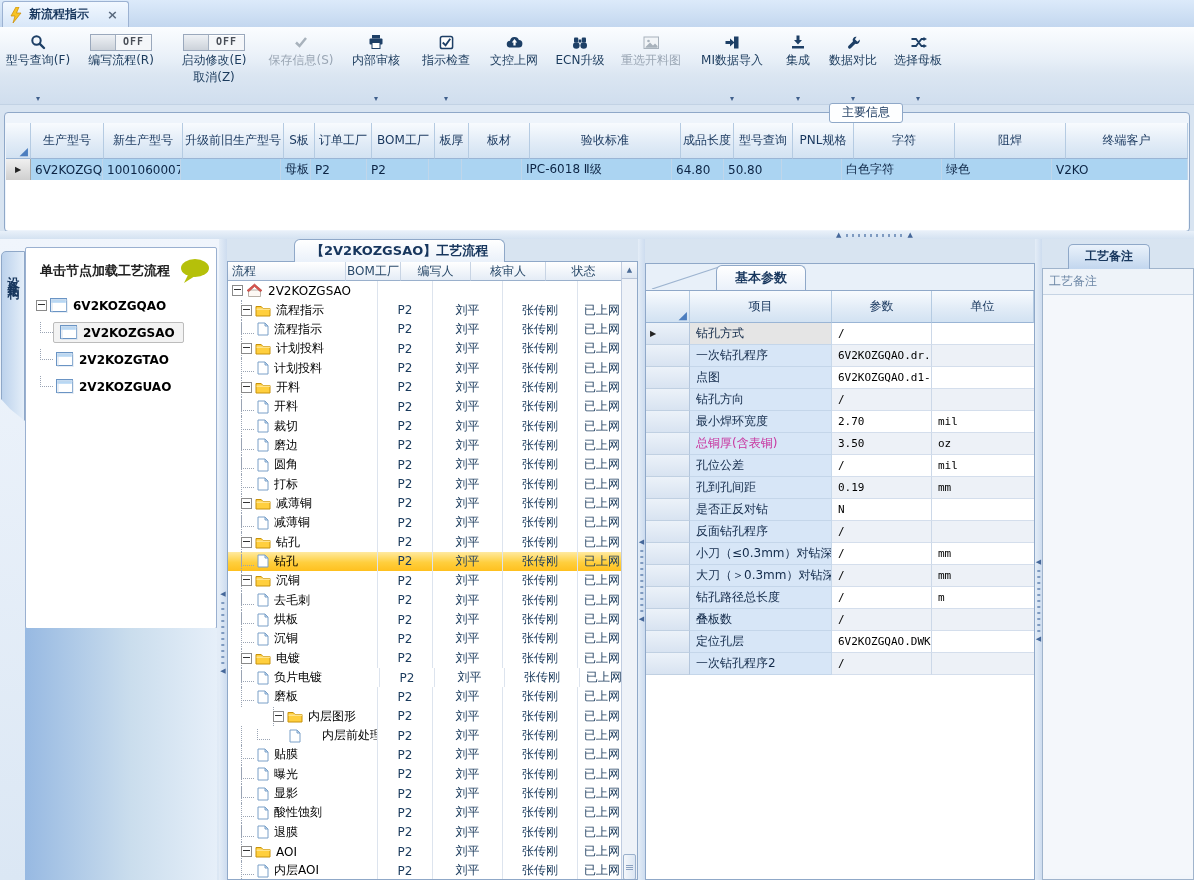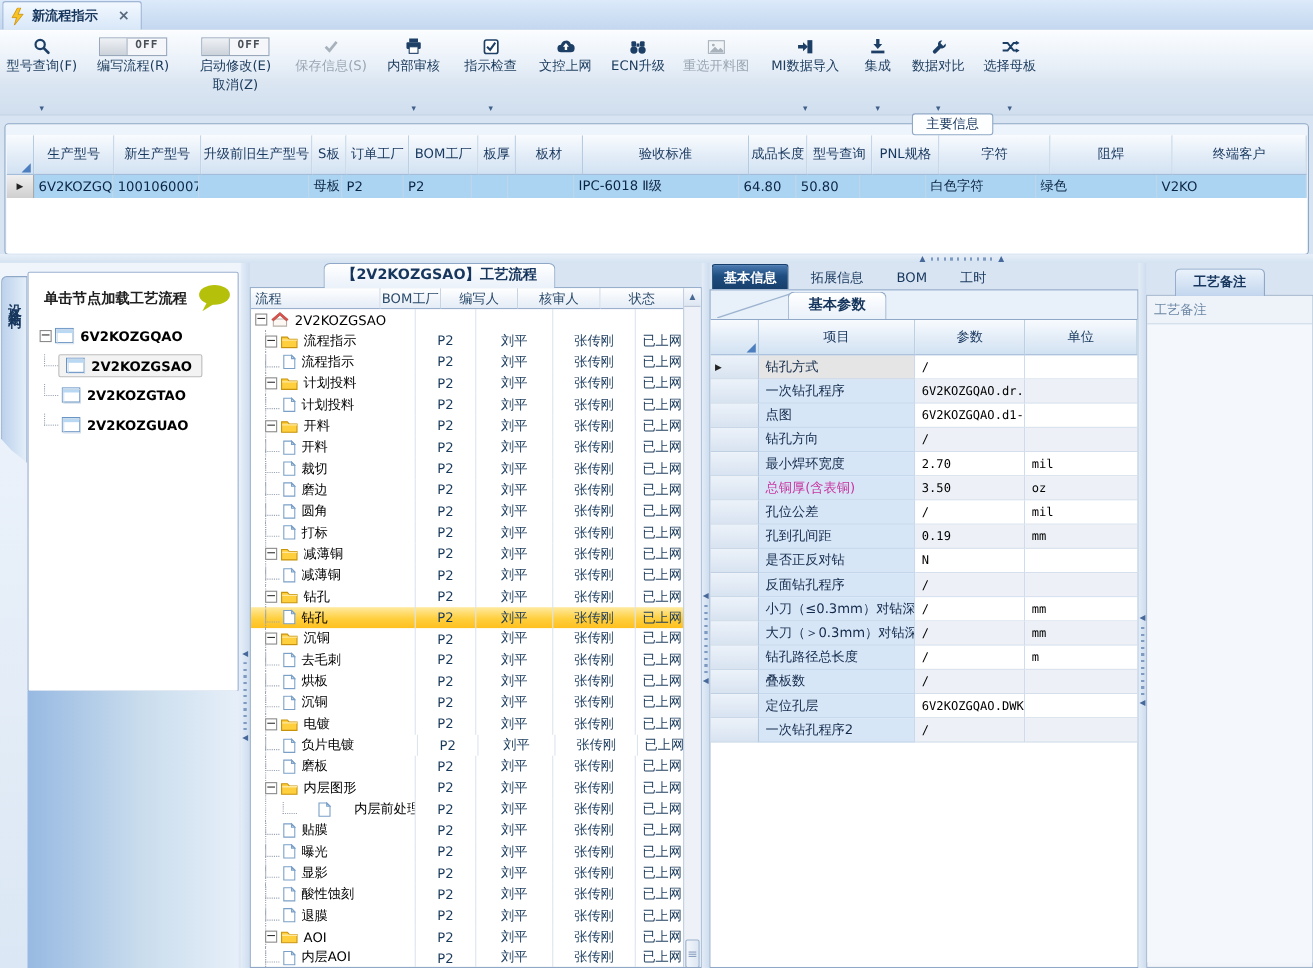--- a/index.html
+++ b/index.html
@@ -811,21 +811,21 @@
                 </svg>
               </span>
               <span class="pname">磨板</span>
             </div>
             <div class="pcell center" style="width: 55px;">P2</div>
             <div class="pcell center" style="width: 70px;">刘平</div>
             <div class="pcell center" style="width: 75px;">张传刚</div>
             <div class="pcell status" style="width: 44px; flex: 1 1 0%;">已上网</div>
           </div>
           <div class="prow">
-            <div class="pcell" style="width: 150px;">
+            <div class="pcell" style="width: 150px; padding-left: 32px;">
               <span class="vline"></span>
               <span class="exp"></span>
               <span class="tree-icon">
                 <svg width="16" height="13" viewBox="0 0 16 13">
                   <path d="M1 2.5 h5.2 l1.8 2 h7 v7.5 H1 Z" fill="#ffcf3e" stroke="#c8920a"></path>
                   <path d="M1.5 5.2 h13.5" stroke="#ffe9a0" stroke-width="1.2"></path>
                 </svg>
               </span>
               <span class="pname">内层图形</span>
             </div>
@@ -984,26 +984,20 @@
 
   <div class="vsplit" id="vsplit-mid" style="left:638px;width:7px;">
     <div class="vsplit-handle" style="top:300px;">
       <span class="tri-l">◀</span>
       <span class="dots-v"></span>
       <span class="tri-l">◀</span>
     </div>
   </div>
 
   <div id="rightpanel">
-    <div id="dt-tabs">
-        <div class="dt-tab active">基本信息</div>
-        <div class="dt-tab">拓展信息</div>
-        <div class="dt-tab">BOM</div>
-        <div class="dt-tab">工时</div>
-      </div>
     <div id="dt-content">
       <div id="dt-subrow">
         <svg width="80" height="25" viewBox="0 0 80 25" style="position:absolute;left:4px;top:0;">
           <line x1="2" y1="25" x2="72" y2="2" stroke="#9db4d0" stroke-width="1.2"></line>
         </svg>
         <div id="dt-subtab">
           <span>基本参数</span>
         </div>
       </div>
       <div id="dt-grid">

